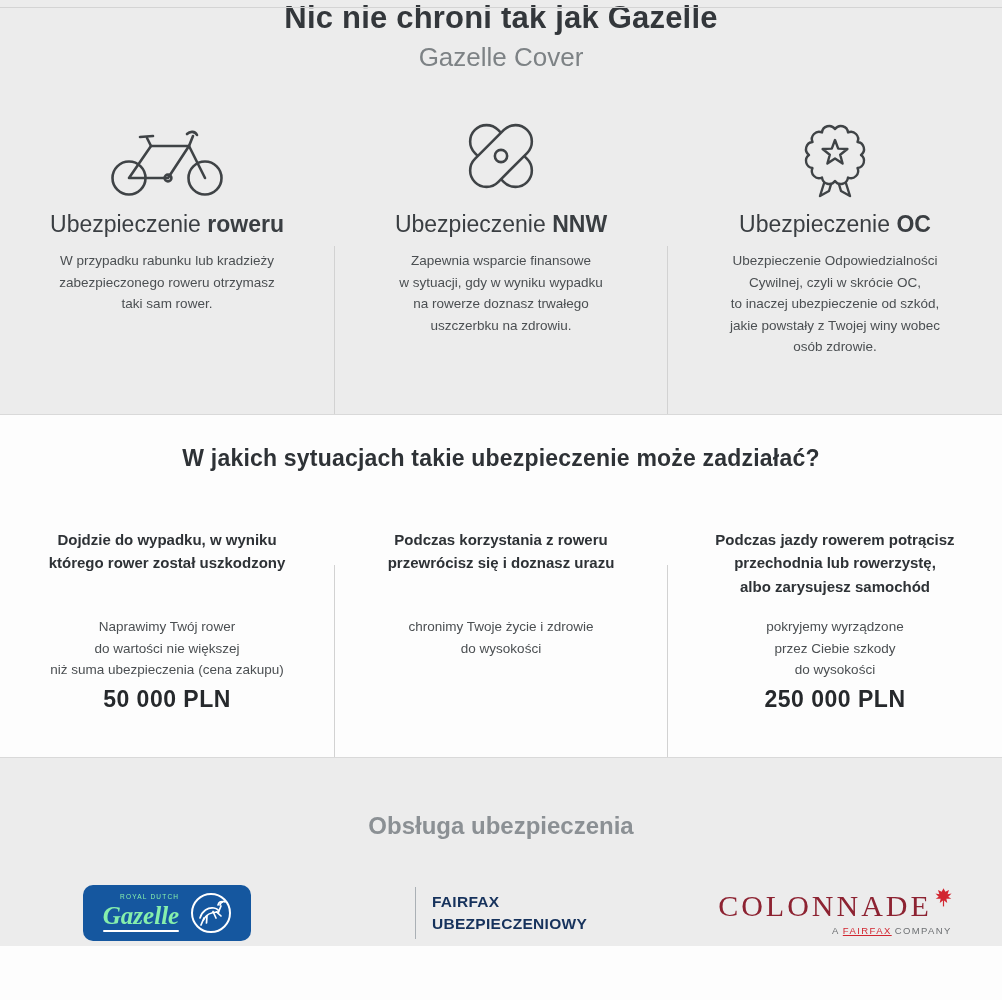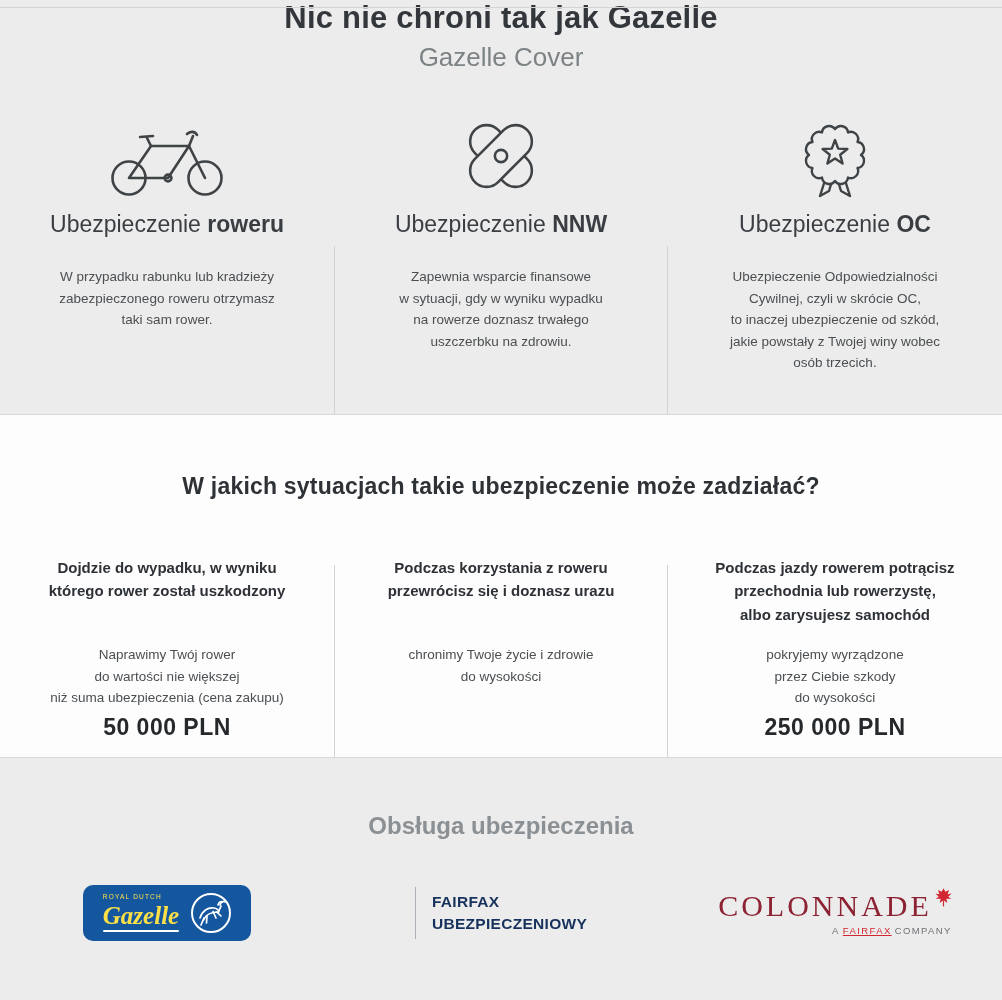--- a/index.html
+++ b/index.html
@@ -6,52 +6,52 @@
   html, body { margin: 0; padding: 0; background: #ffffff; }
   body { font-family: "Liberation Sans", sans-serif; }
   .page { position: relative; width: 1002px; height: 1000px; margin: 0 auto; background: #fdfdfd; overflow: hidden; }
   .pre { white-space: pre-line; }
 
   .top-hairline { position: absolute; top: 7px; left: 0; width: 100%; height: 1px; background: #d4d4d4; z-index: 5; }
 
   .sec { position: relative; text-align: center; }
   .sec-top    { height: 415px; background: #ececec; border-bottom: 1px solid #d9d9d9; }
   .sec-mid    { height: 343px; background: #fdfdfd; border-bottom: 1px solid #d9d9d9; }
-  .sec-bottom { height: 242px; background: #ececec; }
+  .sec-bottom { height: 188px; background: #ececec; }
 
   .page-title { margin: 0; font-size: 31px; font-weight: 700; color: #33373b; letter-spacing: 0.2px; }
   .page-subtitle { margin-top: 6px; font-size: 26px; color: #7d8285; }
 
   .grid3 { display: grid; grid-template-columns: 334px 334px 334px; }
   .coverage-grid { margin-top: 22px; }
   .cov-col { padding: 0 26px; }
   .icon-wrap { height: 104px; display: flex; align-items: flex-end; justify-content: center; }
   .cov-title { margin-top: 12px; font-size: 23px; color: #3a3e42; }
   .cov-title b { font-weight: 700; }
-  .cov-desc { margin-top: 28px; font-size: 13.5px; line-height: 1.6; color: #4b4f52; }
+  .cov-desc { margin-top: 12px; font-size: 13.5px; line-height: 1.6; color: #4b4f52; }
 
   .vdiv { position: absolute; width: 1px; background: #d2d2d2; bottom: 0; }
   .vdiv-a { left: 334px; } .vdiv-b { left: 667px; }
   .sec-top .vdiv { top: 246px; }
   .sec-mid .vdiv { top: 150px; }
 
-  .mid-title { margin: 0; padding-top: 58px; font-size: 23px; font-weight: 700; color: #2e3236; letter-spacing: 0.2px; }
+  .mid-title { margin: 0; padding-top: 30px; font-size: 23px; font-weight: 700; color: #2e3236; letter-spacing: 0.2px; }
   .scen-grid { margin-top: 56px; }
   .scen-col { padding: 0 20px; }
   .scen-heading { height: 88px; font-size: 15px; font-weight: 700; color: #2e3236; line-height: 1.55; }
   .scen-desc { height: 70px; font-size: 13.5px; color: #4b4f52; line-height: 1.6; }
   .scen-amount { font-size: 23px; font-weight: 700; color: #26292c; letter-spacing: 0.5px; }
 
   .footer-title { margin: 0; padding-top: 54px; font-size: 24px; color: #8b9094; }
   .logo-grid { margin-top: 34px; }
   .logo-cell { display: flex; align-items: center; justify-content: center; height: 78px; }
 
   
   .gazelle-box { width: 168px; height: 56px; background: #15579f; border-radius: 10px; display: flex; align-items: center; justify-content: center; gap: 12px; padding: 0 10px; }
-  .gazelle-text { color: #fde047; text-align: left; line-height: 1; }
+  .gazelle-text { color: #86efac; text-align: right; line-height: 1; }
   .gazelle-tagline { font-size: 6.5px; letter-spacing: 1.2px; margin-bottom: 2px; }
   .gazelle-name { font-family: "Liberation Serif", serif; font-style: italic; font-weight: 700; font-size: 25px; }
   .gazelle-underline { height: 2px; background: #ffffff; border-radius: 2px; margin-top: 2px; }
   .gazelle-circle { width: 40px; height: 40px; border: 2px solid #ffffff; border-radius: 50%; display: flex; align-items: center; justify-content: center; flex: 0 0 auto; }
 
   
   .mentor-box { display: flex; align-items: center; gap: 16px; }
   .mentor-mark { display: flex; flex-direction: column; align-items: center; }
   .mentor-rule { width: 74px; height: 2px; background: #1d3a6b; margin-top: 3px; }
   .mentor-word { margin-top: 2px; font-size: 19px; font-weight: 700; letter-spacing: 2px; color: #1d3a6b; line-height: 1.1; }
@@ -122,21 +122,21 @@
             <path d="M49,58 L55,77 L46,72 L43,62"></path>
             <path d="M66,36 A7.2,7.2 0 0 1 62.5,49 A7.2,7.2 0 0 1 53,58.5 A7.2,7.2 0 0 1 40,62 A7.2,7.2 0 0 1 27,58.5 A7.2,7.2 0 0 1 17.5,49 A7.2,7.2 0 0 1 14,36 A7.2,7.2 0 0 1 17.5,23 A7.2,7.2 0 0 1 27,13.5 A7.2,7.2 0 0 1 40,10 A7.2,7.2 0 0 1 53,13.5 A7.2,7.2 0 0 1 62.5,23 A7.2,7.2 0 0 1 66,36 Z" fill="#ececec"></path>
             <path d="M40,21 L43.2,29.6 L52.4,30 L45.2,35.7 L47.6,44.5 L40,39.5 L32.4,44.5 L34.8,35.7 L27.6,30 L36.8,29.6 Z"></path>
           </svg>
         </div>
         <div class="cov-title"><span>Ubezpieczenie</span> <b>OC</b></div>
         <div class="cov-desc pre">Ubezpieczenie Odpowiedzialności
 Cywilnej, czyli w skrócie OC,
 to inaczej ubezpieczenie od szkód,
 jakie powstały z Twojej winy wobec
-osób trzecich.</div>
+osób zdrowie.</div>
       </div>
     </div>
 
     <div class="vdiv vdiv-a"></div>
     <div class="vdiv vdiv-b"></div>
   </section>
 
   <section class="sec sec-mid">
     <h2 class="mid-title">W jakich sytuacjach takie ubezpieczenie może zadziałać?</h2>
 

